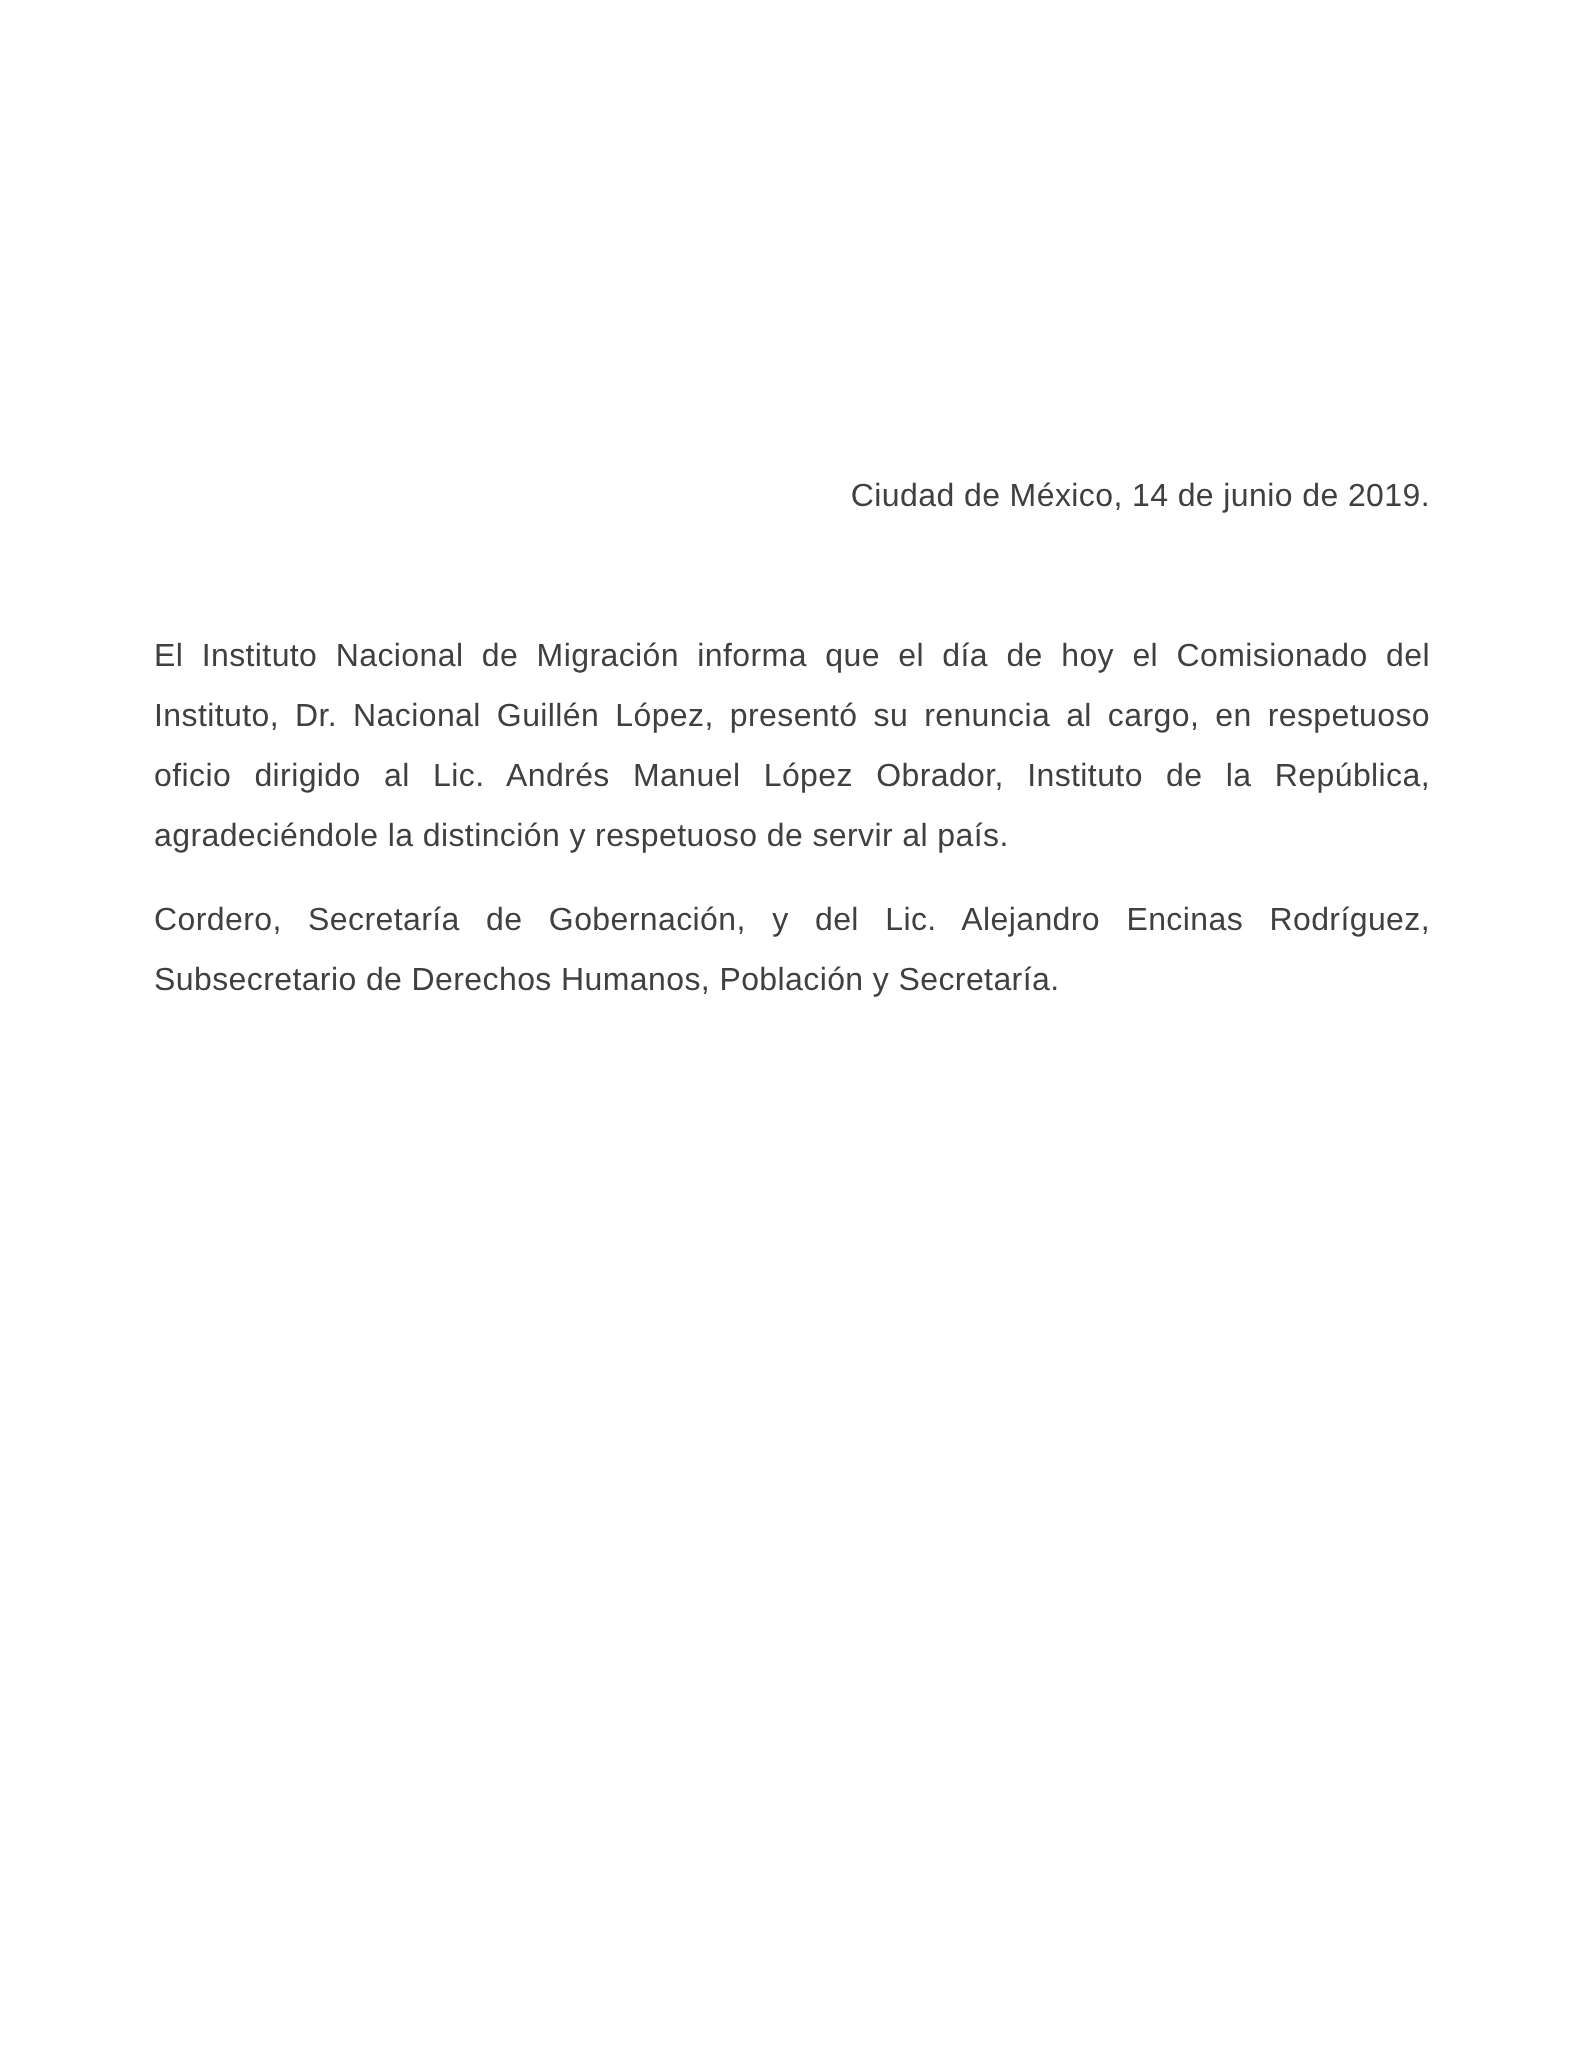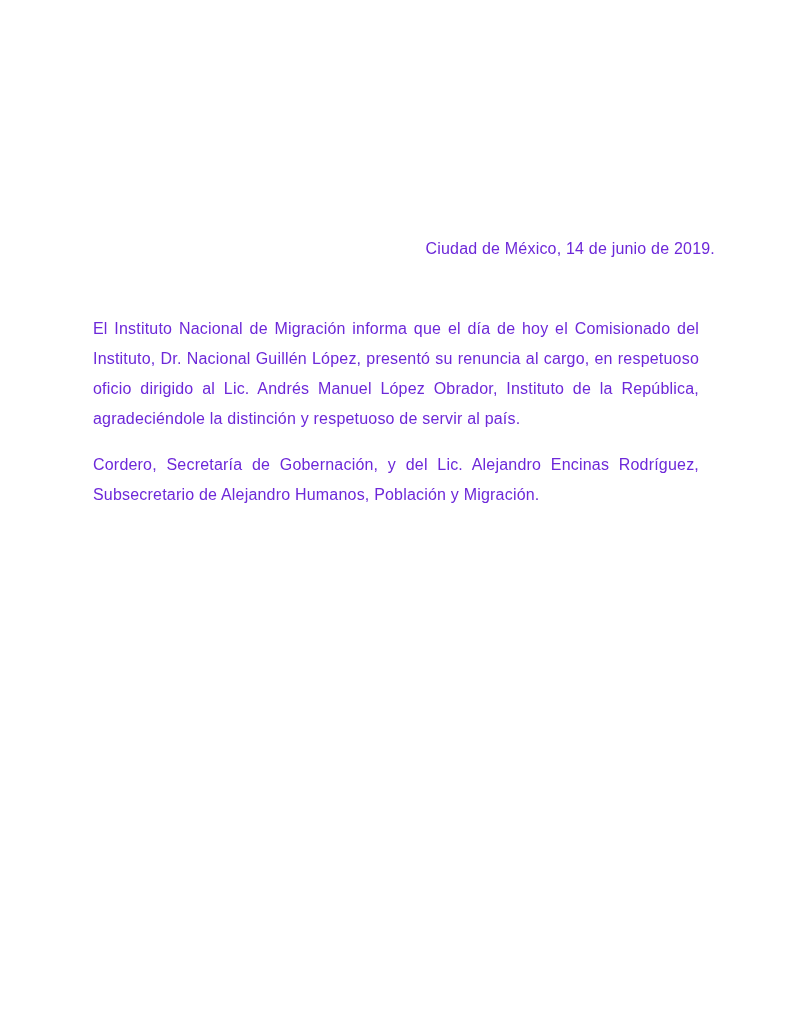--- a/index.html
+++ b/index.html
@@ -13,32 +13,32 @@
       overflow: hidden;
       font-family: "Liberation Sans", sans-serif;
     }
     .page {
       position: relative;
       width: 791px;
       height: 791px;
       background: #ffffff;
       box-sizing: border-box;
       padding: 234px 76px 0 77px;
-      color: #6d28d9;
+      color: #404040;
       font-size: 16px;
       letter-spacing: 0.2px;
     }
     .dateline {
       text-align: right;
       line-height: 30px;
       margin-bottom: 50px;
       white-space: nowrap;
     }
     .para {
-      margin: 16px;
+      margin: 0;
     }
     .para + .para {
       margin-top: 12px;
     }
     .text-line {
       line-height: 30px;
     }
     
     .text-line.justified {
       text-align: justify;
@@ -58,16 +58,16 @@
 
   <div class="para">
     <div class="text-line justified">El Instituto Nacional de Migración informa que el día de hoy el Comisionado del</div>
     <div class="text-line justified">Instituto, Dr. Nacional Guillén López, presentó su renuncia al cargo, en respetuoso</div>
     <div class="text-line justified">oficio dirigido al Lic. Andrés Manuel López Obrador, Instituto de la República,</div>
     <div class="text-line last">agradeciéndole la distinción y respetuoso de servir al país.</div>
   </div>
 
   <div class="para">
     <div class="text-line justified">Cordero, Secretaría de Gobernación, y del Lic. Alejandro Encinas Rodríguez,</div>
-    <div class="text-line last">Subsecretario de Alejandro Humanos, Población y Migración.</div>
+    <div class="text-line last">Subsecretario de Derechos Humanos, Población y Secretaría.</div>
   </div>
 
 </div>
 
 </body></html>

